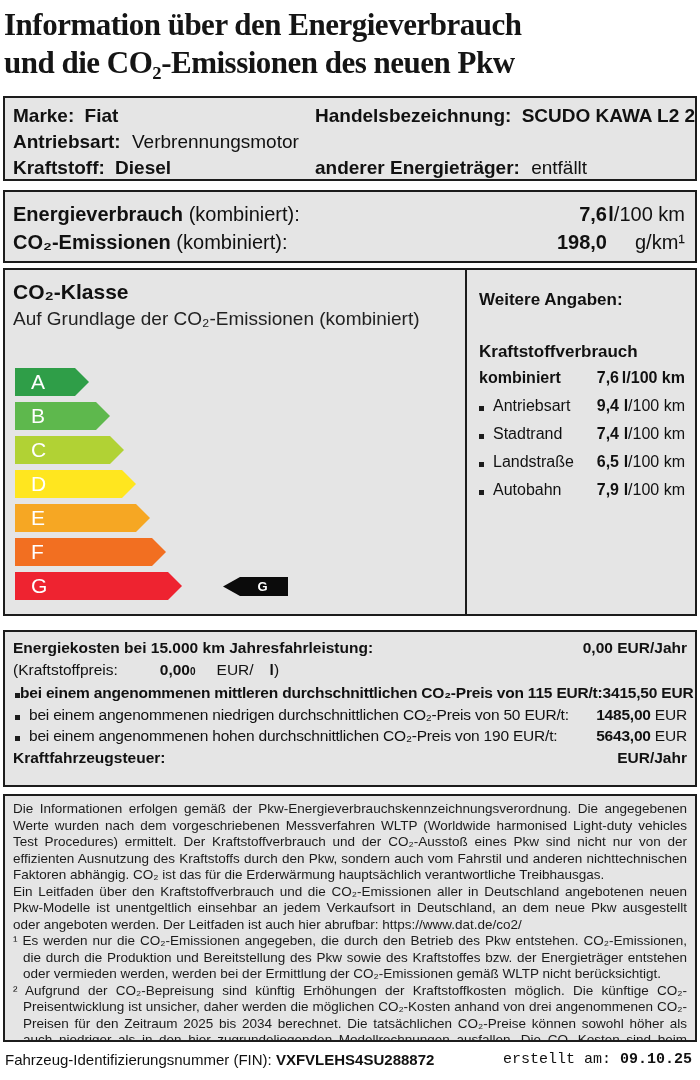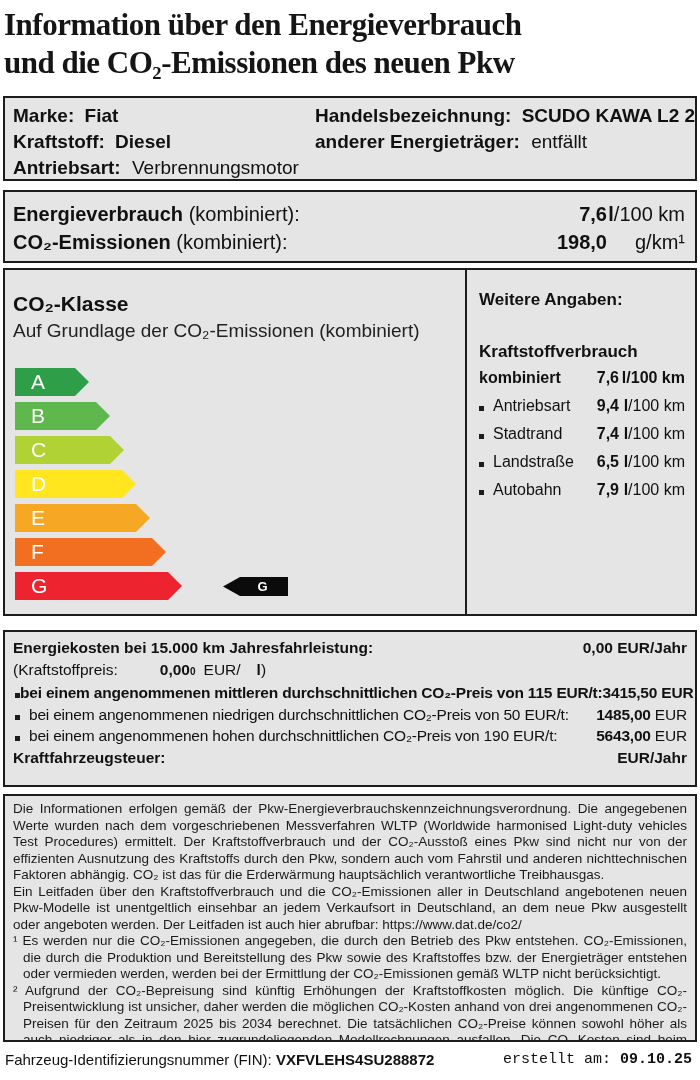--- a/index.html
+++ b/index.html
@@ -24,21 +24,21 @@
   .veh-col2 { position:absolute; left:302px; top:0; }
   .lbl { font-weight:700; }
   
   #consumption-box { top:190px; height:73px; padding:8px 10px 0 8px; font-size:20px; line-height:28px; }
   .cons-row { display:flex; align-items:baseline; }
   .cons-left { flex:1; }
   .cons-val { font-weight:700; text-align:right; }
   .cons-unit { width:78px; text-align:right; white-space:nowrap; }
   
   #class-box { top:268px; height:348px; }
-  .class-left { position:absolute; left:0; top:0; bottom:0; width:460px; padding:20px 0 0 8px; }
+  .class-left { position:absolute; left:0; top:0; bottom:0; width:460px; padding:8px 0 0 8px; }
   .class-heading { font-size:21px; font-weight:700; line-height:28px; }
   .class-sub { font-size:19px; line-height:26px; color:#222; }
   #arrow-stack { position:absolute; left:10px; top:98px; width:440px; }
   .class-row { height:28px; margin-bottom:6px; position:relative; }
   .class-arrow {
     height:28px; display:flex; align-items:center; padding-left:16px;
     clip-path:polygon(0 0, calc(100% - 14px) 0, 100% 50%, calc(100% - 14px) 100%, 0 100%);
   }
   .class-letter { color:#fff; font-size:21px; line-height:28px; }
   #rating-pointer {
@@ -90,30 +90,30 @@
 <div class="box" id="vehicle-box">
   <div class="veh-row">
     <span class="lbl">Marke:</span>
     <span class="lbl" style="margin-left:5px;">Fiat</span>
     <span class="veh-col2">
       <span class="lbl">Handelsbezeichnung:</span>
       <span class="lbl" style="margin-left:5px;">SCUDO KAWA L2 2</span>
     </span>
   </div>
   <div class="veh-row">
+    <span class="lbl">Antriebsart:</span>
+    <span style="margin-left:6px;">Verbrennungsmotor</span>
+  </div>
+  <div class="veh-row">
     <span class="lbl">Kraftstoff:</span>
     <span class="lbl" style="margin-left:5px;">Diesel</span>
     <span class="veh-col2">
       <span class="lbl">anderer Energieträger:</span>
       <span style="margin-left:6px;">entfällt</span>
     </span>
-  </div>
-  <div class="veh-row">
-    <span class="lbl">Antriebsart:</span>
-    <span style="margin-left:6px;">Verbrennungsmotor</span>
   </div>
 </div>
 
 <div class="box" id="consumption-box">
   <div class="cons-row">
     <span class="cons-left"><b>Energieverbrauch</b><span> (kombiniert):</span></span>
     <span class="cons-val">7,6</span>
     <span class="cons-unit"><b>l</b><span>/100 km</span></span>
   </div>
   <div class="cons-row">
@@ -207,21 +207,21 @@
 
 <div class="box" id="costs-box">
   <div class="cost-line bold">
     <span class="cost-flex1">Energiekosten bei 15.000 km Jahresfahrleistung:</span>
     <span>0,00 EUR/Jahr</span>
   </div>
   <div class="cost-line">
     <span>(Kraftstoffpreis:</span>
     <b style="margin-left:42px;">0,00</b>
       <span class="sup0">0</span>
-    <span style="margin-left:8px;">EUR/</span>
+    <span style="margin-left:21px;">EUR/</span>
     <b style="margin-left:16px;">l</b>
       <span>)</span>
   </div>
   <div id="cost-rows">
       <div class="cost-row bold">
         <span class="cost-bullet"><span class="bullet-sq"></span></span>
         <span class="cost-text">bei einem angenommenen mittleren durchschnittlichen CO₂-Preis von  115  EUR/t:</span>
         <span class="cost-value"><b>3415,50</b><span> EUR</span></span>
       </div>
       <div class="cost-row">

